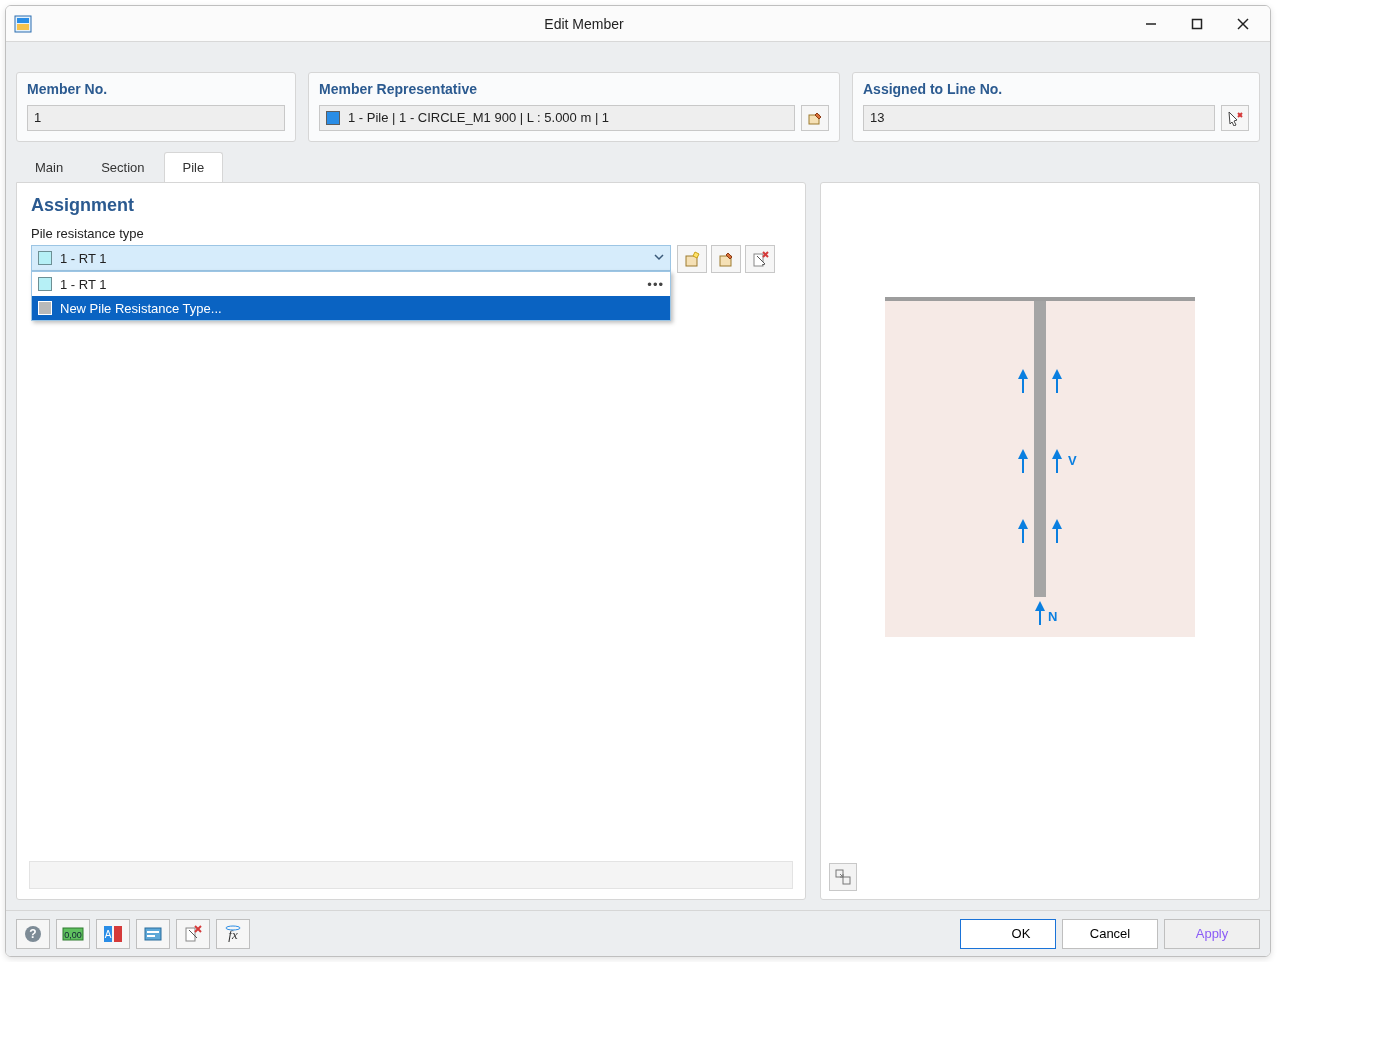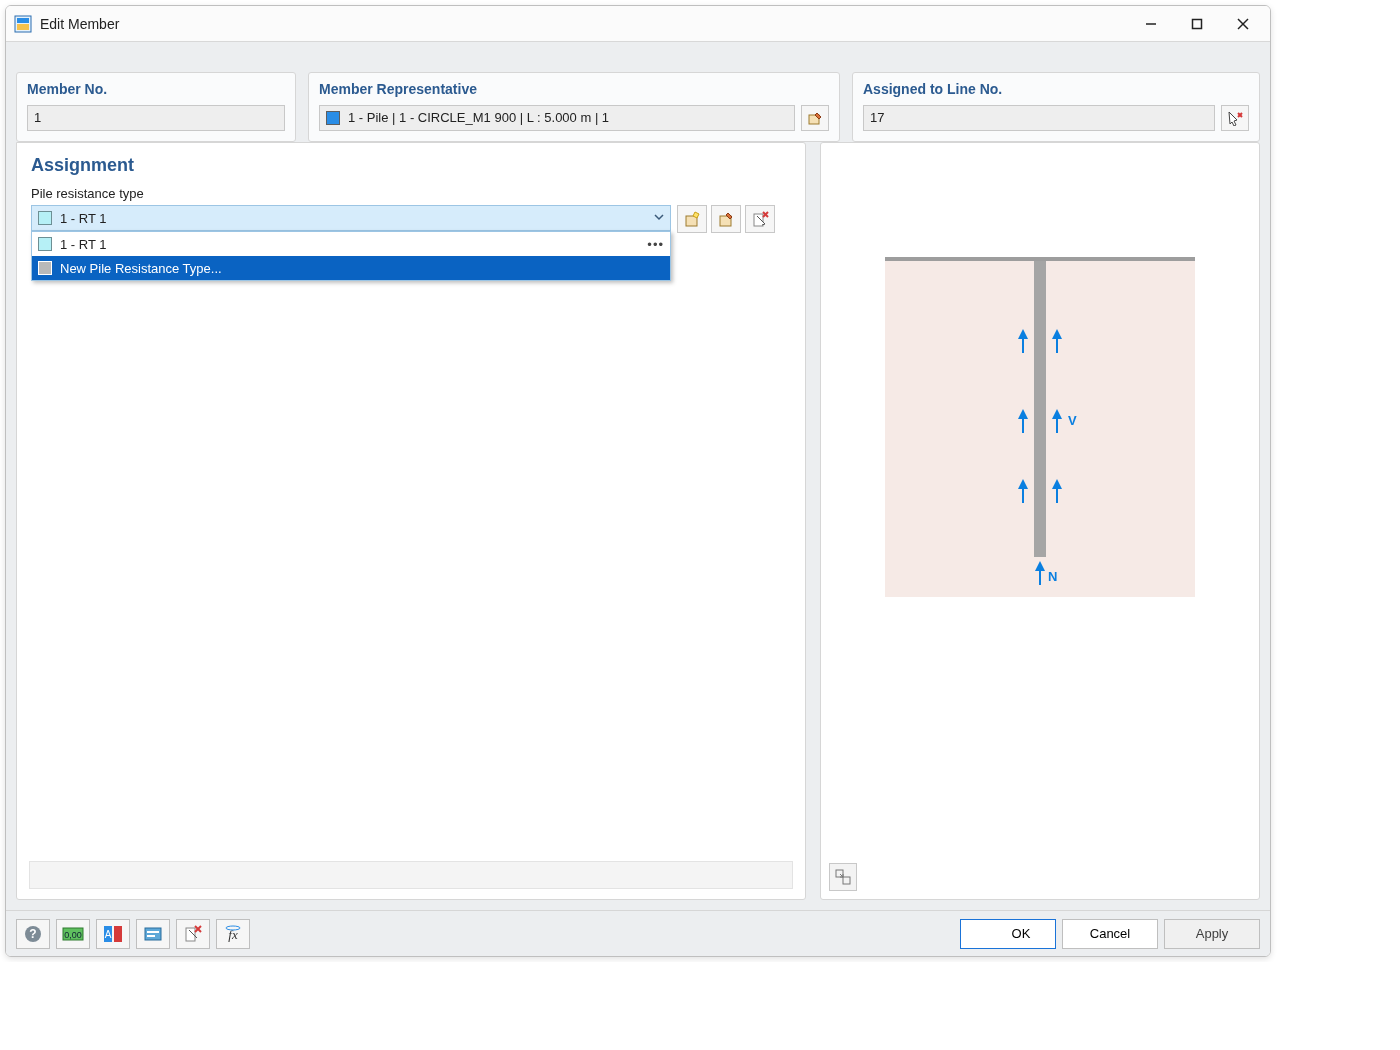--- a/index.html
+++ b/index.html
@@ -1,19 +1,19 @@
 <!DOCTYPE html>
 <html><head>
 <meta charset="utf-8">
 <style>
   * { box-sizing: border-box; }
   html, body { margin: 0; padding: 0; font-family: "Segoe UI", Tahoma, sans-serif; font-size: 13px; background: #fff; color: #222; }
   .window { width: 1266px; height: 952px; border: 1px solid #bfbfbf; border-radius: 6px; margin: 5px; display: flex; flex-direction: column; overflow: hidden; box-shadow: 0 2px 6px rgba(0,0,0,0.12); }
   
-  .titlebar { height: 36px; display: flex; align-items: center; padding: 0 4px 0 8px; border-bottom: 1px solid #d8d8d8; background: #fbfbfb; }
+  .titlebar { height: 36px; display: flex; align-items: center; padding: 0 4px 0 8px; border-bottom: 1px solid #d8d8d8; background: #fbfbfb; text-align: center; }
   .titlebar .app-icon { width: 18px; height: 18px; margin-right: 8px; display: flex; align-items: center; justify-content: center; }
   .titlebar .title { flex: 1; font-size: 14px; }
   .winctrls { display: flex; align-items: center; }
   .winctrl { width: 46px; height: 36px; display: flex; align-items: center; justify-content: center; }
   
   .toprow { display: flex; gap: 12px; padding: 10px 10px 0 10px; background: #eceef0; }
   .fieldset { border: 1px solid #d6d6d6; border-radius: 3px; background: #fafbfc; padding: 8px 10px 10px 10px; margin-top: 20px; }
   .fs-title { color: #2b5a90; font-weight: 600; font-size: 14px; margin-bottom: 8px; }
   .fs-member { width: 280px; }
   .fs-rep { flex: 1; }
@@ -61,21 +61,21 @@
   .arrow-up { position: absolute; width: 0; height: 0; border-left: 5px solid transparent; border-right: 5px solid transparent; border-bottom: 10px solid #0a7fe0; }
   .arrow-stem { position: absolute; width: 2px; height: 14px; background: #0a7fe0; }
   .arrow-label { position: absolute; color: #0a7fe0; font-weight: 600; font-size: 13px; }
   .preview-ctrl { position: absolute; left: 8px; bottom: 8px; width: 28px; height: 28px; border: 1px solid #c8c8c8; background: #f3f3f3; display: flex; align-items: center; justify-content: center; }
 
   
   .footer { height: 46px; display: flex; align-items: center; padding: 0 10px; background: #eceef0; border-top: 1px solid #d6d6d6; gap: 6px; }
   .footer .spacer { flex: 1; }
   .mainbtn { min-width: 96px; height: 30px; border: 1px solid #bfbfbf; background: #fff; padding: 0 14px; font-size: 13px; }
   .mainbtn.primary { border: 1.5px solid #1a73d8; padding-left: 40px; }
-  .mainbtn.disabled { color: #404040; background: #f0f0f0; }
+  .mainbtn.disabled { color: #8b5cf6; background: #f0f0f0; }
   .tool { width: 34px; height: 30px; border: 1px solid #bfbfbf; background: #f6f6f6; display: flex; align-items: center; justify-content: center; position: relative; }
 
   svg { display: block; }
 </style>
 </head>
 <body>
 
 <div class="window">
 
   <div class="titlebar">
@@ -123,32 +123,37 @@
           <svg width="16" height="16">
               <rect x="2" y="5" width="10" height="9" fill="#f5e0b5" stroke="#9c7a2f"></rect>
               <path d="M10 3 l4 4 -2 2 -4-4 z" fill="#d97038" stroke="#8a3a14"></path>
             </svg>
         </button>
       </div>
     </div>
     <div class="fieldset fs-assigned">
       <div class="fs-title">Assigned to Line No.</div>
       <div class="assigned-row">
-        <div class="assigned-val">17</div>
+        <div class="assigned-val">13</div>
         <button class="iconbtn">
           <svg width="16" height="16">
               <path d="M2 2 L10 10 L7 11 L9 15 L7 16 L5 12 L3 14 Z" fill="#fff" stroke="#444"></path>
               <line x1="11" y1="3" x2="15" y2="7" stroke="#d53a3a" stroke-width="2"></line>
               <line x1="15" y1="3" x2="11" y2="7" stroke="#d53a3a" stroke-width="2"></line>
             </svg>
         </button>
       </div>
     </div>
   </div>
 
+  <div class="tabstrip">
+    <div class="tab">Main</div>
+    <div class="tab">Section</div>
+    <div class="tab active">Pile</div>
+  </div>
 
   <div class="body">
     <div class="leftpanel">
       <div class="section-hdr">Assignment</div>
       <div class="field-label">Pile resistance type</div>
       <div class="combo-row">
         <div class="combo-wrap">
           <div class="combo">
             <span class="combo-swatch"></span>
             <span>1 - RT 1</span>

